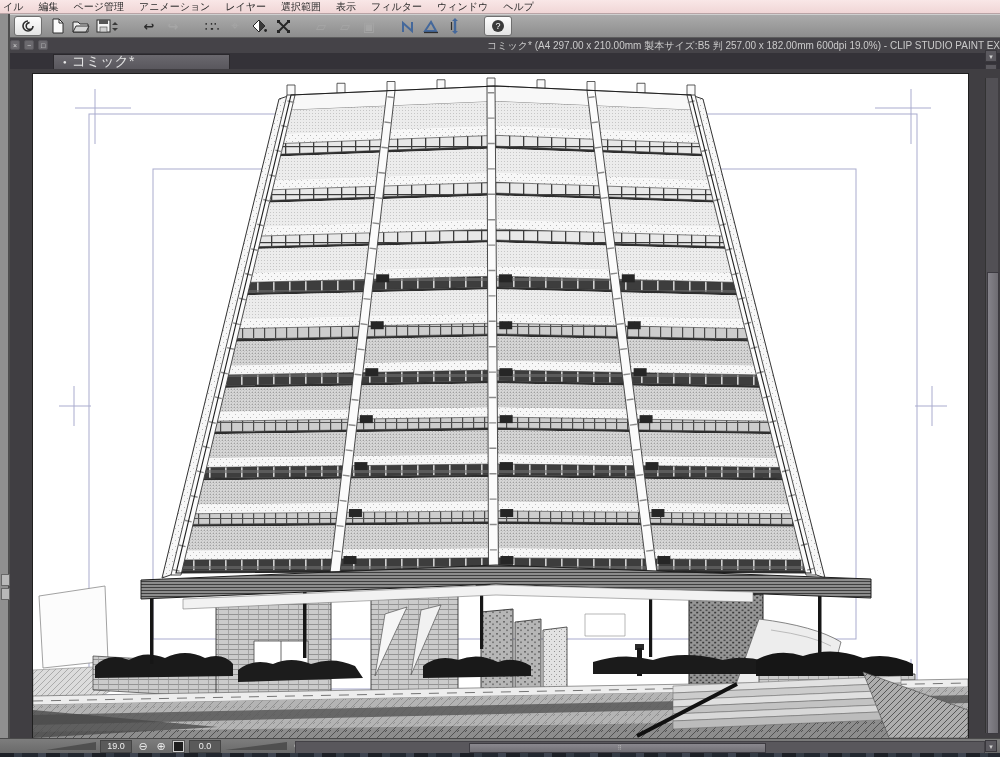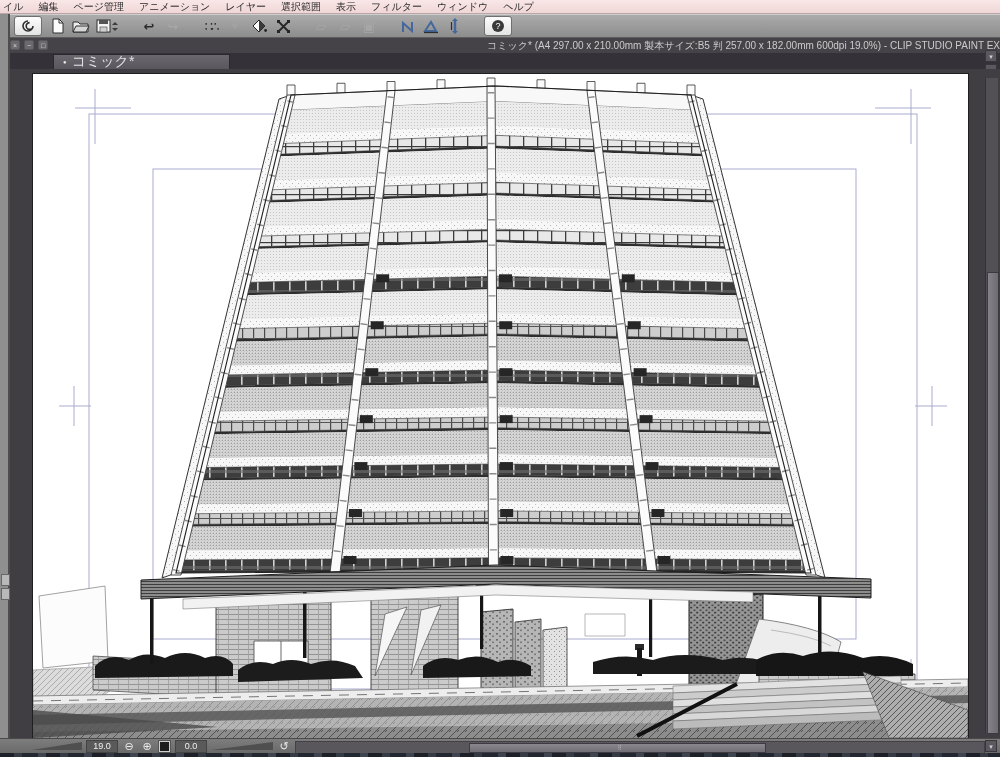--- a/index.html
+++ b/index.html
@@ -39,21 +39,21 @@
   .page{position:absolute;left:32px;top:4px;width:935px;height:664px;background:#ffffff;border:1px solid #1f1f1f;box-sizing:content-box;}
   .page svg{position:absolute;left:0;top:0;}
   .vtrack{position:absolute;left:985px;top:9px;width:12px;height:655px;background:#525055;border-left:1px solid #333;}
   .vthumb{position:absolute;left:1px;top:194px;width:10px;height:460px;background:linear-gradient(90deg,#85838a,#6e6c72);border:1px solid #3c3a40;}
   
   .leftstrip{position:absolute;left:0;top:14px;width:10px;height:739px;background:#8f8f8f;border-right:2px solid #4d4d4d;box-sizing:border-box;}
   .leftstrip .mini{position:absolute;left:1px;width:7px;height:10px;background:#b9b9b9;border:1px solid #666;}
   
   .statusbar{position:absolute;left:0;top:738px;width:1000px;height:15px;
     background:linear-gradient(#7d7d7d,#6a6a6a);border-top:1px solid #4a4a4a;
-    display:flex;align-items:center;gap:4px;padding-left:32px;box-sizing:border-box;}
+    display:flex;align-items:center;gap:4px;padding-left:46px;box-sizing:border-box;}
   .wedge{width:0;height:0;border-bottom:8px solid #4f4f4f;border-left:50px solid transparent;}
   .wedge.big{border-left-width:62px;}
   .sval{min-width:26px;height:11px;background:#5a5a5a;border:1px solid #444;color:#f0f0f0;
     font-size:9px;line-height:11px;text-align:center;padding:0 2px;}
   .sbtn{width:14px;height:12px;color:#e9e9e9;font-size:11px;line-height:12px;text-align:center;}
   .sbtn.dark{color:#2a2a2a;}
   .sbtn.dim{color:#9b9b9b;}
   .fitbtn{width:11px;height:11px;background:#1d1d1d;border:1px solid #555;box-shadow:inset 0 0 0 1px #cfcfcf;}
   .hscroll{position:absolute;left:295px;top:2px;width:688px;height:11px;background:#59575c;border:1px solid #434146;}
   .hthumb{position:absolute;left:173px;top:1px;width:295px;height:8px;background:linear-gradient(#8a888e,#716f75);border:1px solid #3e3c42;}

